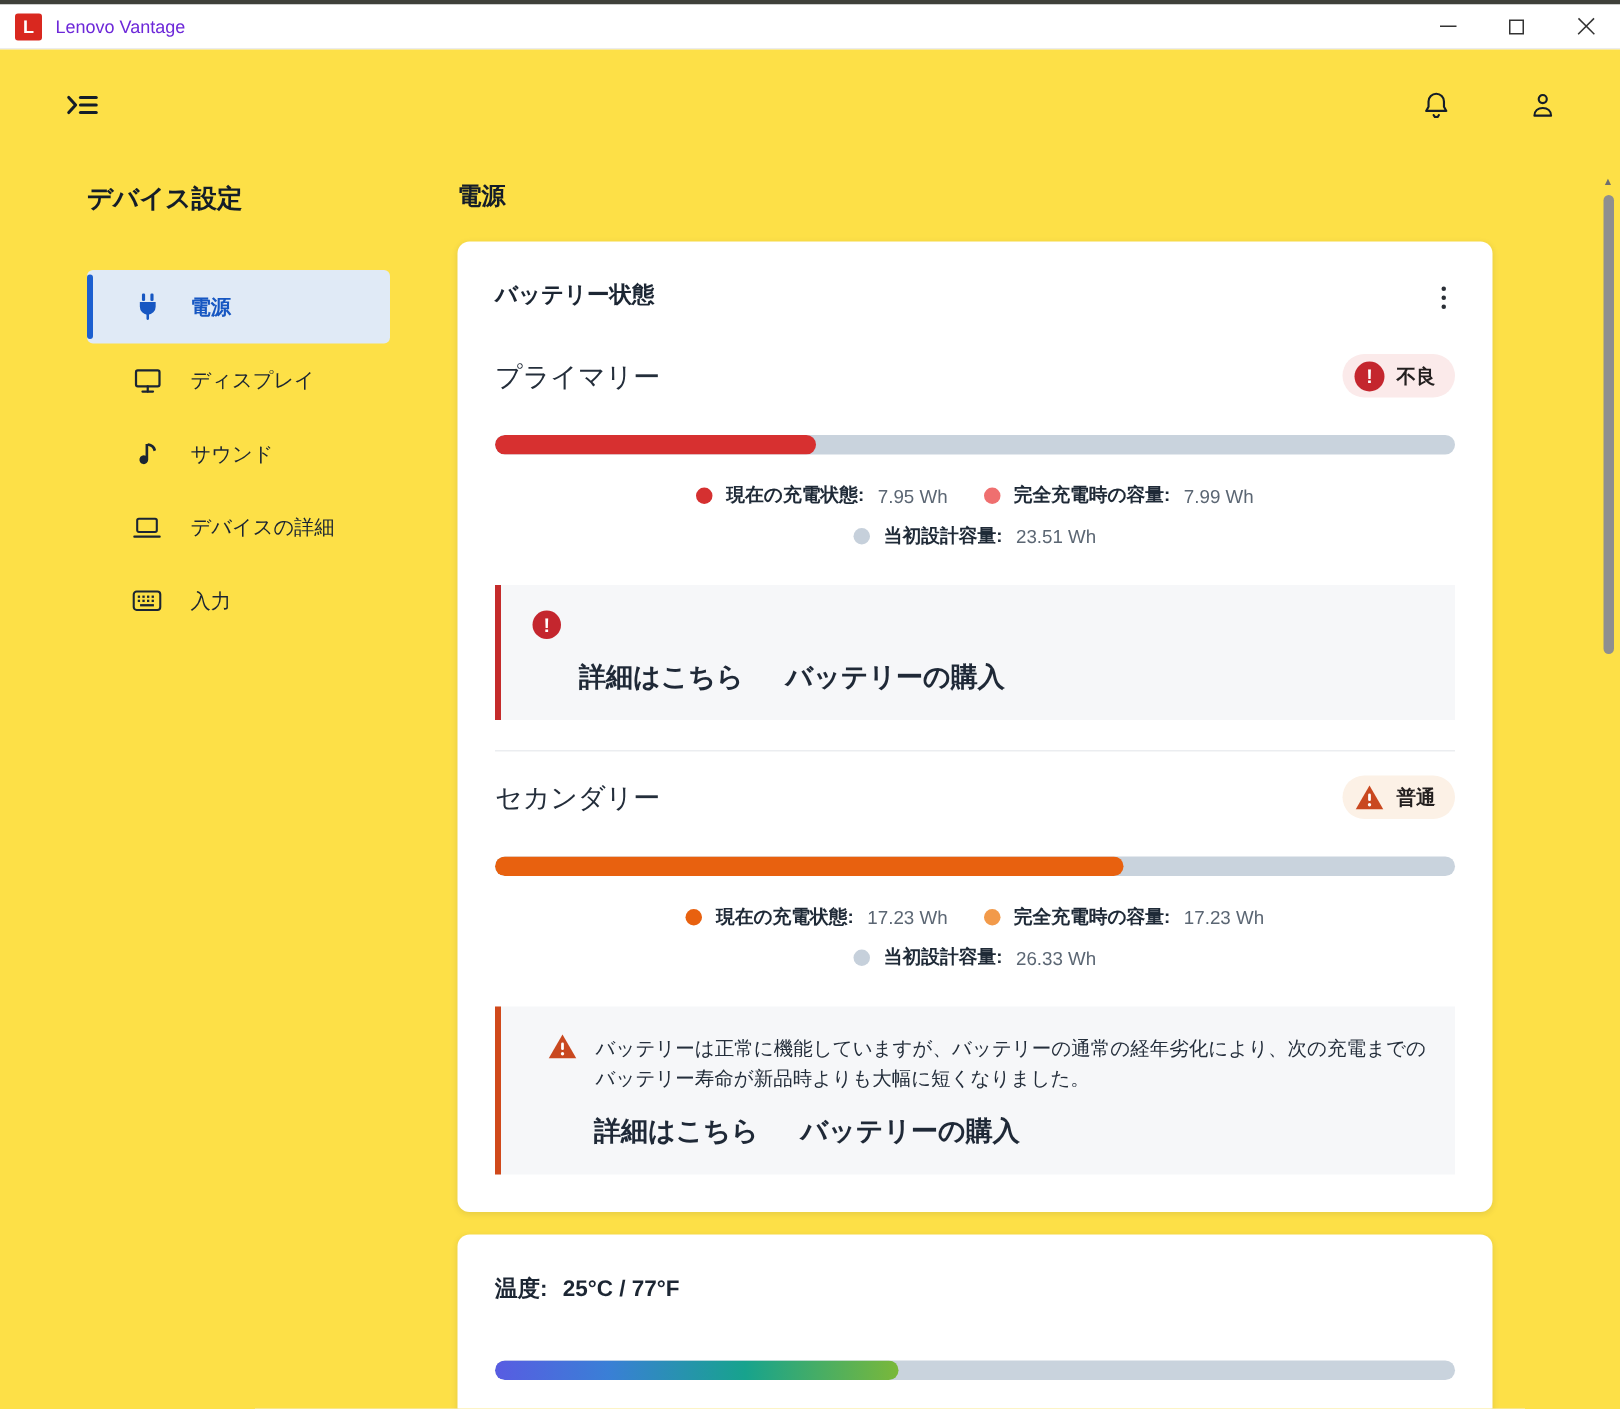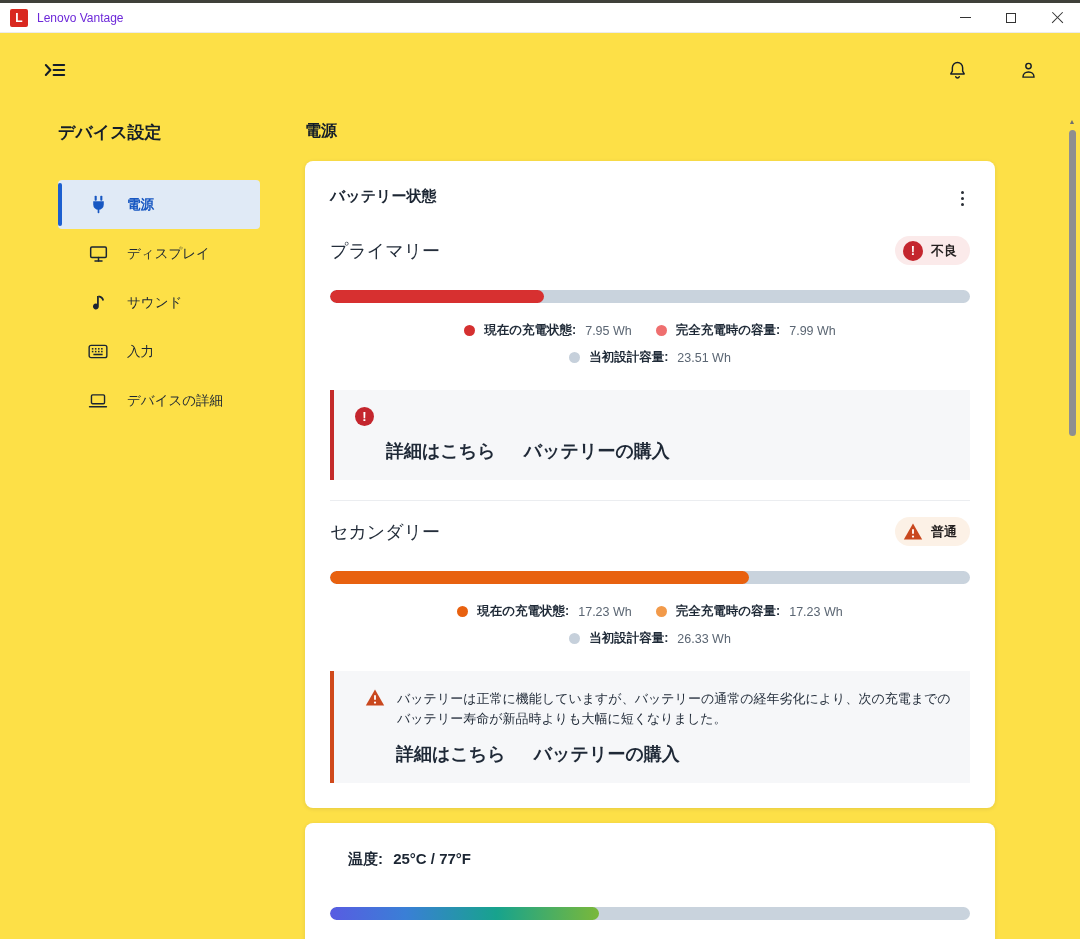--- a/index.html
+++ b/index.html
@@ -79,21 +79,21 @@
   .alert-warn { border-left-color:#d0491b;padding-left:31px; }
   .alert-body { display:flex; gap:12px; align-items:flex-start; }
   .alert-body p { font-size:13px; color:#242e3b; line-height:1.55; padding-top:1px; }
   .tri-icon { width:20px; height:19px; flex:0 0 auto; }
   .alert-links { display:flex; gap:28px; margin-left:31px; margin-top:13px; }
   .alert-links a { font-size:18px; font-weight:700; color:#1f2937; text-decoration:none; cursor:pointer; }
 
   .divider { border:none; border-top:1px solid #ebedf0; margin:0 0 16px; }
 
   .temp-card { margin-top:15px; padding:27px 25px 34px; }
-  .temp-title { margin-bottom:38px;margin-left:18px; }
+  .temp-title { margin-bottom:38px; }
   .temp-title .temp-val { margin-left:6px; }
   .temp-card .track { margin-bottom:0; }
 
   
   .scrollbar { position:absolute; right:3px; top:118px; width:10px; display:flex; flex-direction:column; align-items:center; }
   .scroll-arrow { font-size:7px; color:#6f6f6f; line-height:8px; margin-bottom:4px; }
   .scroll-thumb { width:7px; height:306px; background:#8f8f8f; border-radius:4px; cursor:pointer; }
 
   svg { display:block; }
 </style>
@@ -190,46 +190,46 @@
             <span class="side-icon">
               <svg width="15" height="19" viewBox="0 0 20 26" fill="#1b2533">
                 <path d="M8 4 h2.4 v14.5 a4 4 0 1 1 -2.4 -3.7 z"></path>
                 <path d="M10 3.5 c4.6 .7 7 2.8 7.6 6.4 l-2.3 .8 c-.5 -2.9 -2.2 -4.4 -5.3 -5 z"></path>
               </svg>
             </span>
             <span class="side-label">サウンド</span>
           </div>
           <div class="side-item">
             <span class="side-icon">
+              <svg width="20" height="16" viewBox="0 0 26 20" fill="none" stroke="#1b2533" stroke-width="1.8" stroke-linecap="round" stroke-linejoin="round">
+                <rect x="4.5" y="2" width="17" height="11.5" rx="1.5"></rect>
+                <path d="M2 17.5 h22"></path>
+              </svg>
+            </span>
+            <span class="side-label">デバイスの詳細</span>
+          </div>
+          <div class="side-item">
+            <span class="side-icon">
               <svg width="20" height="15" viewBox="0 0 26 19" fill="none" stroke="#1b2533" stroke-width="1.8">
                 <rect x="1.5" y="1.5" width="23" height="16" rx="2.5"></rect>
                 <g fill="#1b2533" stroke="none">
                   <rect x="5" y="5" width="2" height="2"></rect>
                     <rect x="9" y="5" width="2" height="2"></rect>
                     <rect x="13" y="5" width="2" height="2"></rect>
                     <rect x="17" y="5" width="2" height="2"></rect>
                   <rect x="5" y="8.6" width="2" height="2"></rect>
                     <rect x="9" y="8.6" width="2" height="2"></rect>
                     <rect x="13" y="8.6" width="2" height="2"></rect>
                     <rect x="17" y="8.6" width="2" height="2"></rect>
                   <rect x="7" y="12.4" width="12" height="2"></rect>
                 </g>
               </svg>
             </span>
             <span class="side-label">入力</span>
           </div>
-          <div class="side-item">
-            <span class="side-icon">
-              <svg width="20" height="16" viewBox="0 0 26 20" fill="none" stroke="#1b2533" stroke-width="1.8" stroke-linecap="round" stroke-linejoin="round">
-                <rect x="4.5" y="2" width="17" height="11.5" rx="1.5"></rect>
-                <path d="M2 17.5 h22"></path>
-              </svg>
-            </span>
-            <span class="side-label">デバイスの詳細</span>
-          </div>
         </nav>
       </aside>
 
       <main class="main">
         <h2>電源</h2>
 
         <section class="card">
           <div class="card-head">
             <h3>バッテリー状態</h3>
             <button class="kebab" aria-label="menu">

